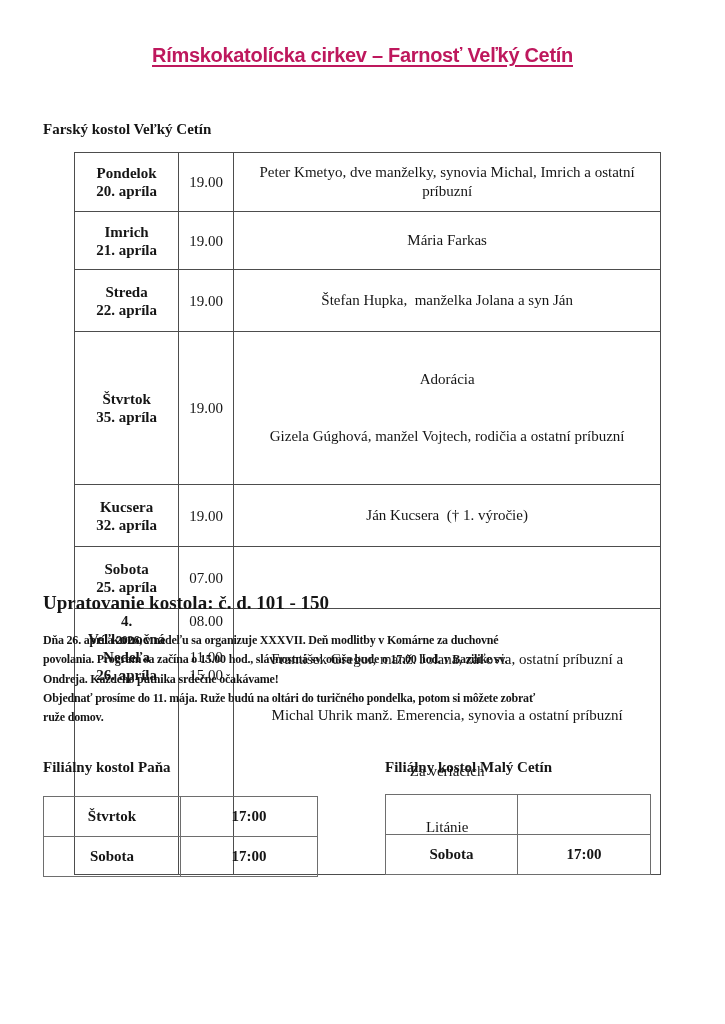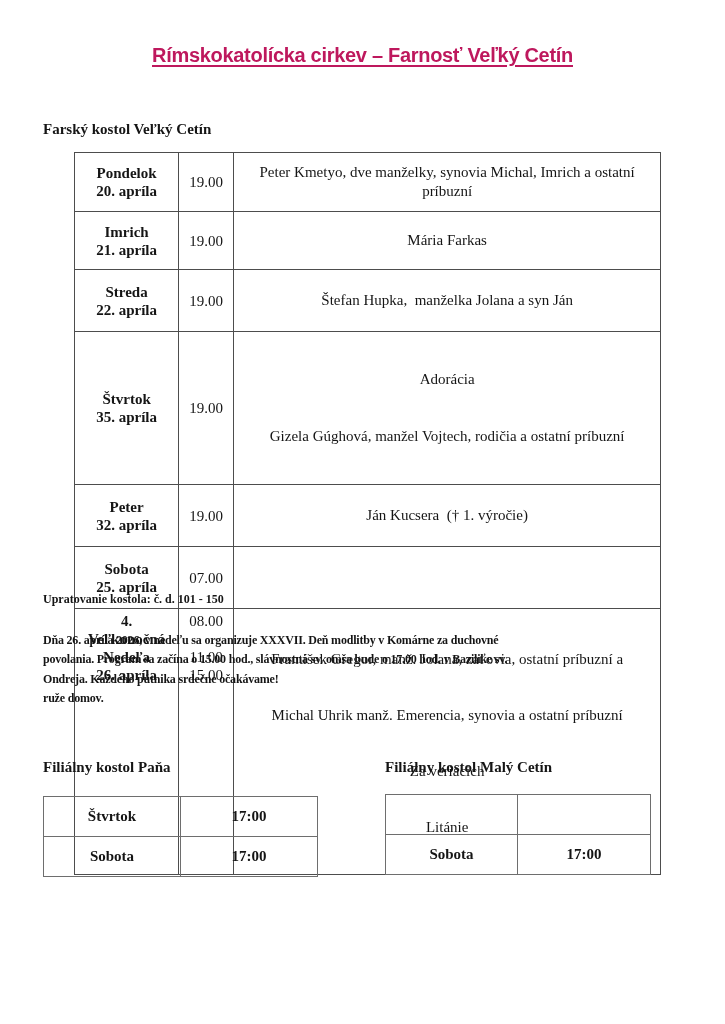--- a/index.html
+++ b/index.html
@@ -71,21 +71,21 @@
   .time-cell { line-height: 18px; }
   .intention-cell { line-height: 19px; white-space: pre-wrap; }
   .line { line-height: 18px; }
   .line:empty::before { content: "\00a0"; }
 
   
   .cleaning-note {
     position: absolute;
     top: 592px; left: 43px;
     font-weight: bold;
-    font-size: 12px;
+    font-size: 19px;
     white-space: nowrap;
   }
 
   
   .announcements {
     position: absolute;
     top: 631px; left: 43px;
     font-weight: bold;
     font-size: 12px;
     letter-spacing: -0.2px;
@@ -157,21 +157,21 @@
           <div class="line">35. apríla</div>
         </td>
         <td class="time-cell">19.00</td>
         <td class="intention-cell">
           <div>Adorácia</div>
           <div>Gizela Gúghová, manžel Vojtech, rodičia a ostatní príbuzní</div>
         </td>
       </tr>
       <tr class="r5">
         <td class="day-cell">
-          <div class="line">Peter</div>
+          <div class="line">Kucsera</div>
           <div class="line">32. apríla</div>
         </td>
         <td class="time-cell">19.00</td>
         <td class="intention-cell">Ján Kucsera  († 1. výročie)</td>
       </tr>
       <tr class="r6">
         <td class="day-cell">
           <div class="line">Sobota</div>
           <div class="line">25. apríla</div>
         </td>
@@ -200,20 +200,21 @@
       </tr>
     </tbody>
   </table>
 
   <div class="cleaning-note">Upratovanie kostola: č. d. 101 - 150</div>
 
   <div class="announcements">
     <div class="a-line">Dňa 26. apríla 2026, v nedeľu sa organizuje XXXVII. Deň modlitby v Komárne za duchovné</div>
     <div class="a-line">povolania. Program sa začína o 15.00 hod., slávnostná sv. omša bude o 17.00 hod. v Bazilike sv.</div>
     <div class="a-line">Ondreja. Každého pútnika srdečne očakávame!</div>
+    <div class="a-line">Objednať prosíme do 11. mája. Ruže budú na oltári do turičného pondelka, potom si môžete zobrať</div>
     <div class="a-line">ruže domov.</div>
   </div>
 
   <div class="section-heading heading-pana">Filiálny kostol Paňa</div>
   <div class="section-heading heading-maly">Filiálny kostol Malý Cetín</div>
 
   <table class="filial-table table-pana">
     <colgroup>
         <col class="col-fday">
         <col class="col-ftime">

